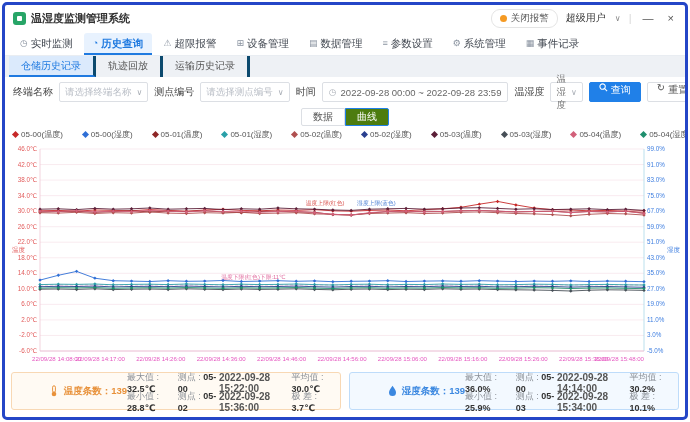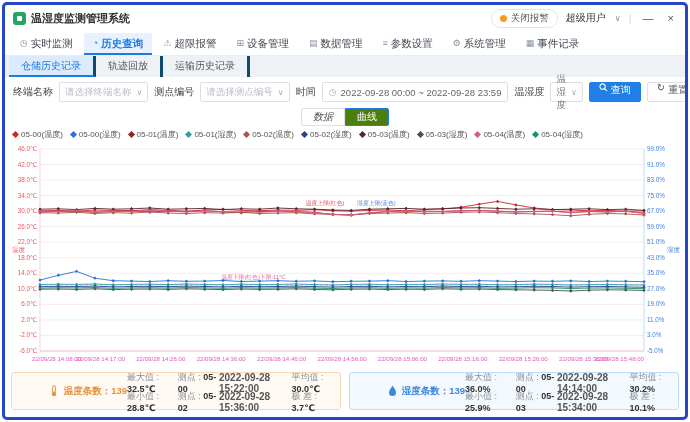--- a/index.html
+++ b/index.html
@@ -45,24 +45,24 @@
            padding:0 6px;background:#fff;font-size:9.5px;color:#666;cursor:pointer;box-sizing:border-box;white-space:nowrap;}
   .timebox .ticon{color:#b0b5bc;font-size:9px;}
   .btn{display:flex;align-items:flex-start;gap:3px;height:20px;padding:0 9px;border-radius:2px;font-size:10px;
        cursor:pointer;box-sizing:border-box;white-space:nowrap;}
   .btn-primary{background:#2080e8;color:#fff;border:1px solid #2080e8;}
   .btn-plain{background:#fff;color:#555;border:1px solid #dcdfe4;}
   .ricon{font-size:10px;line-height:1;}
   
   .toggle-row{height:20px;display:flex;justify-content:center;align-items:center;flex:none;}
   .seg{font-size:10px;height:18px;line-height:16px;padding:0 11px;cursor:pointer;box-sizing:border-box;}
-  .seg-data{border:1px solid #dcdfe4;background:#fff;color:#555;border-radius:2px 0 0 2px;font-style:italic;}
+  .seg-data{border:1px solid #dcdfe4;background:#fff;color:#555;border-radius:2px 0 0 2px;}
   .seg-curve{border:1px solid #2080e8;background:#4d7c0f;color:#fff;border-radius:0 2px 2px 0;}
   
-  .legend-row{height:14px;display:flex;align-items:center;gap:8px;padding:0 8px;flex:none;overflow:hidden;}
+  .legend-row{height:14px;display:flex;align-items:center;gap:20px;padding:0 8px;flex:none;overflow:hidden;}
   .lg-item{display:flex;align-items:center;gap:3px;font-size:8px;color:#555;cursor:pointer;white-space:nowrap;}
   .lg-marker{width:5px;height:5px;transform:rotate(45deg);flex:none;}
   
   .chart-wrap{height:228px;margin:0 5px;position:relative;flex:none;}
   
   .cards{display:flex;gap:8px;padding:3px 6px 0 6px;flex:none;}
   .card{flex:1;display:flex;align-items:stretch;border-radius:3px;height:38px;box-sizing:border-box;}
   .card-temp{background:#fffaf3;border:1px solid #f8d8b4;}
   .card-hum{background:#f3f9ff;border:1px solid #bedcfa;}
   .card-label{width:106px;display:flex;align-items:center;gap:5px;padding-left:9px;font-size:9.5px;font-weight:bold;flex:none;justify-content:flex-end;}

